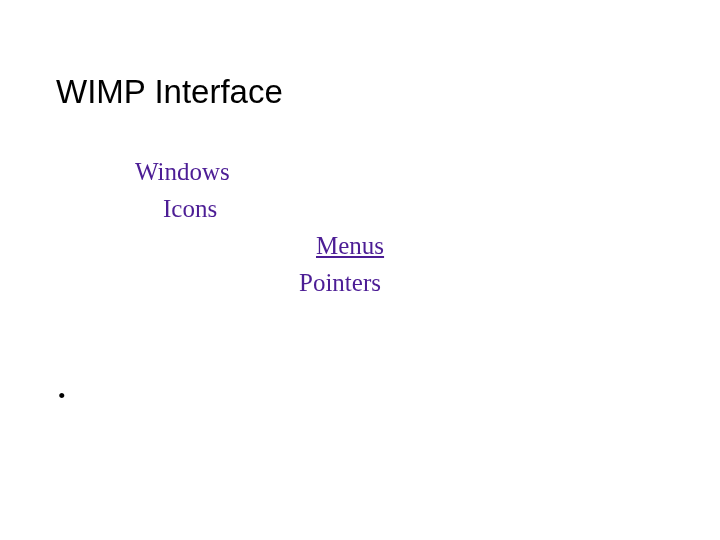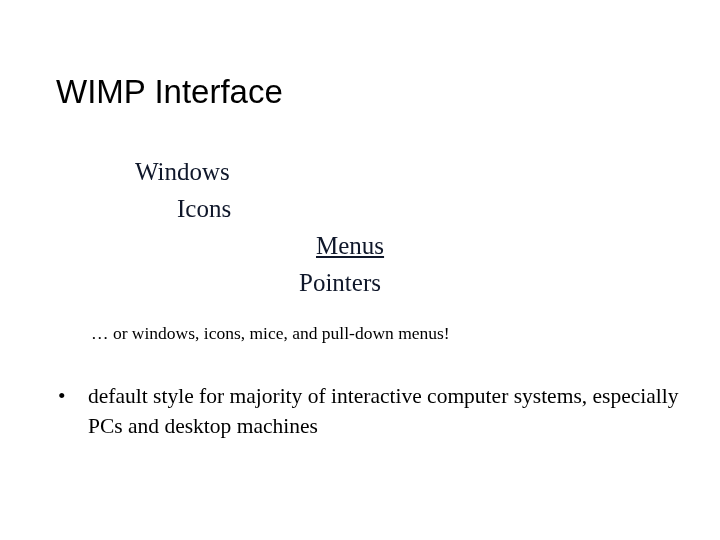--- a/index.html
+++ b/index.html
@@ -44,25 +44,25 @@
     left: 0px;
     top: 158px;
     width: 720px;
   }
   .wimp-word {
     position: absolute;
     font-family: "Liberation Serif", serif;
     font-size: 25px;
     font-weight: 400;
     line-height: 28px;
-    color: #0f172a;
+    color: #4c1d95;
     white-space: nowrap;
   }
   .wimp-word-0 { left: 135px; top: 0px; }
-  .wimp-word-1 { left: 177px; top: 37px; }
+  .wimp-word-1 { left: 163px; top: 37px; }
   .wimp-word-2 { left: 316px; top: 74px; text-decoration: underline; }
   .wimp-word-3 { left: 299px; top: 111px; }
 
   
   #aside-line {
     position: absolute;
     left: 91px;
     top: 322px;
     width: 600px;
     font-family: "Liberation Serif", serif;
@@ -108,22 +108,20 @@
 
   <div id="slide-title">WIMP Interface</div>
 
   <div id="wimp-words">
     <div class="wimp-word wimp-word-0">Windows</div>
     <div class="wimp-word wimp-word-1">Icons</div>
     <div class="wimp-word wimp-word-2">Menus</div>
     <div class="wimp-word wimp-word-3">Pointers</div>
   </div>
 
-  <div id="aside-line">… or windows, icons, mice, and pull-down menus!</div>
 
   <div id="bullet-list">
     <div class="bullet-row">
       <span class="bullet-marker">•</span>
-      <span class="bullet-text">default style for majority of interactive computer systems, especially PCs and desktop machines</span>
     </div>
   </div>
 
 </div>
 
 </body></html>

